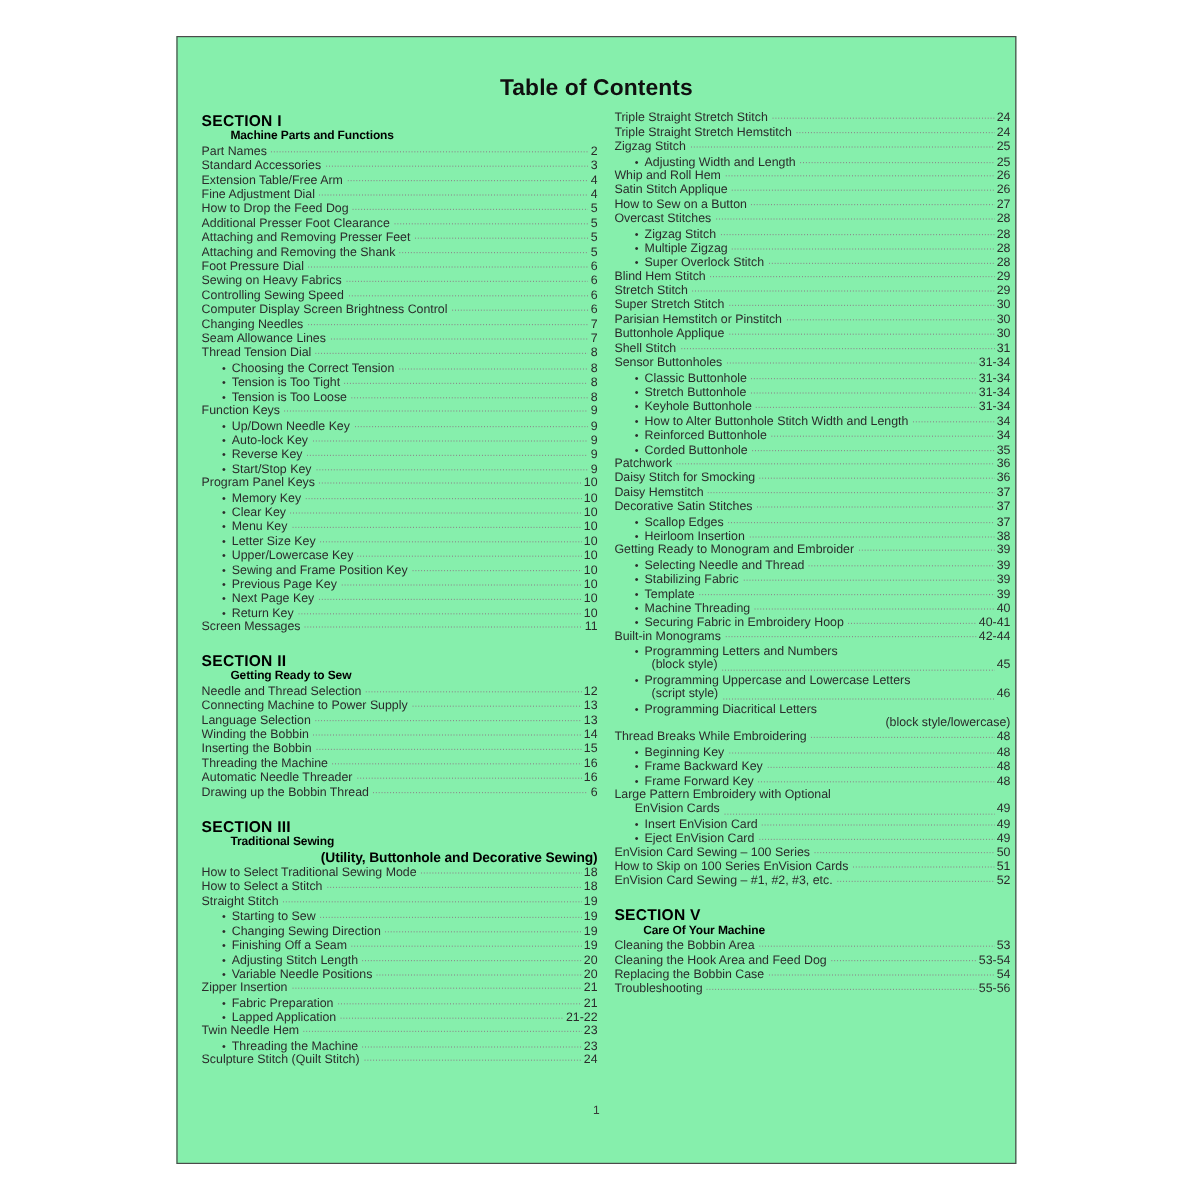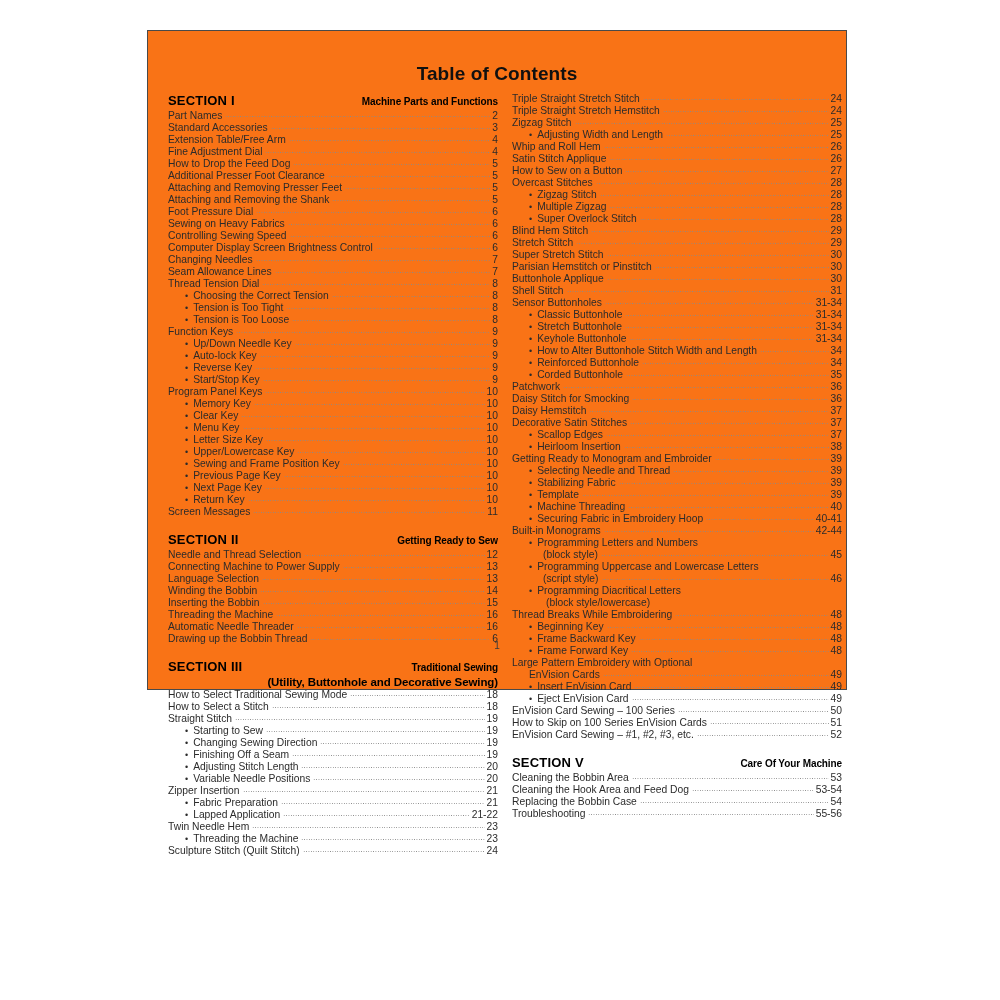--- a/index.html
+++ b/index.html
@@ -13,23 +13,23 @@
     font-family: "Liberation Sans", sans-serif;
     color: #1a1a1a;
     overflow: hidden;
   }
 
   #page {
     position: absolute;
     left: 147px;
     top: 30px;
     width: 700px;
-    height: 660px;
+    height: 940px;
     border: 1.5px solid #4a4a4a;
-    background: #f97316;
+    background: #86efac;
     box-sizing: border-box;
   }
 
   .doc-title {
     text-align: center;
     font-size: 19px;
     font-weight: bold;
     letter-spacing: 0.1px;
     margin-top: 32px;
     margin-bottom: 0;
@@ -55,20 +55,21 @@
   
   .section-head {
     display: flex;
     justify-content: space-between;
     align-items: baseline;
     font-weight: bold;
     font-size: 12.5px;
     margin-top: 14px;
     margin-bottom: 2px;
     color: #000;
+    flex-direction: column;
   }
   .section-head.first { margin-top: 0; }
   .section-head .sec-id { letter-spacing: 0.2px; font-size: 13px; }
   .section-head .sec-title { font-size: 10px; letter-spacing: -0.1px; padding-left: 24px; }
   .section-sub {
     text-align: right;
     font-weight: bold;
     font-size: 11.5px;
     margin-bottom: 1px;
     letter-spacing: -0.1px;
@@ -80,21 +81,21 @@
     display: flex;
     align-items: baseline;
     font-size: 10.3px;
     line-height: 12px;
     height: 12px;
     color: #2b2b2b;
     white-space: nowrap;
     overflow: hidden;
   }
   .entry.sub { padding-left: 17px; }
-  .entry.cont { padding-left: 17px; }
+  .entry.cont { padding-left: 17px; align-items: flex-end; }
   .entry.nolead .leader { background: none; }
 
   .bullet {
     flex: 0 0 auto;
     margin-right: 5px;
     font-size: 9px;
     line-height: 12px;
     position: relative;
     top: -0.5px;
   }

